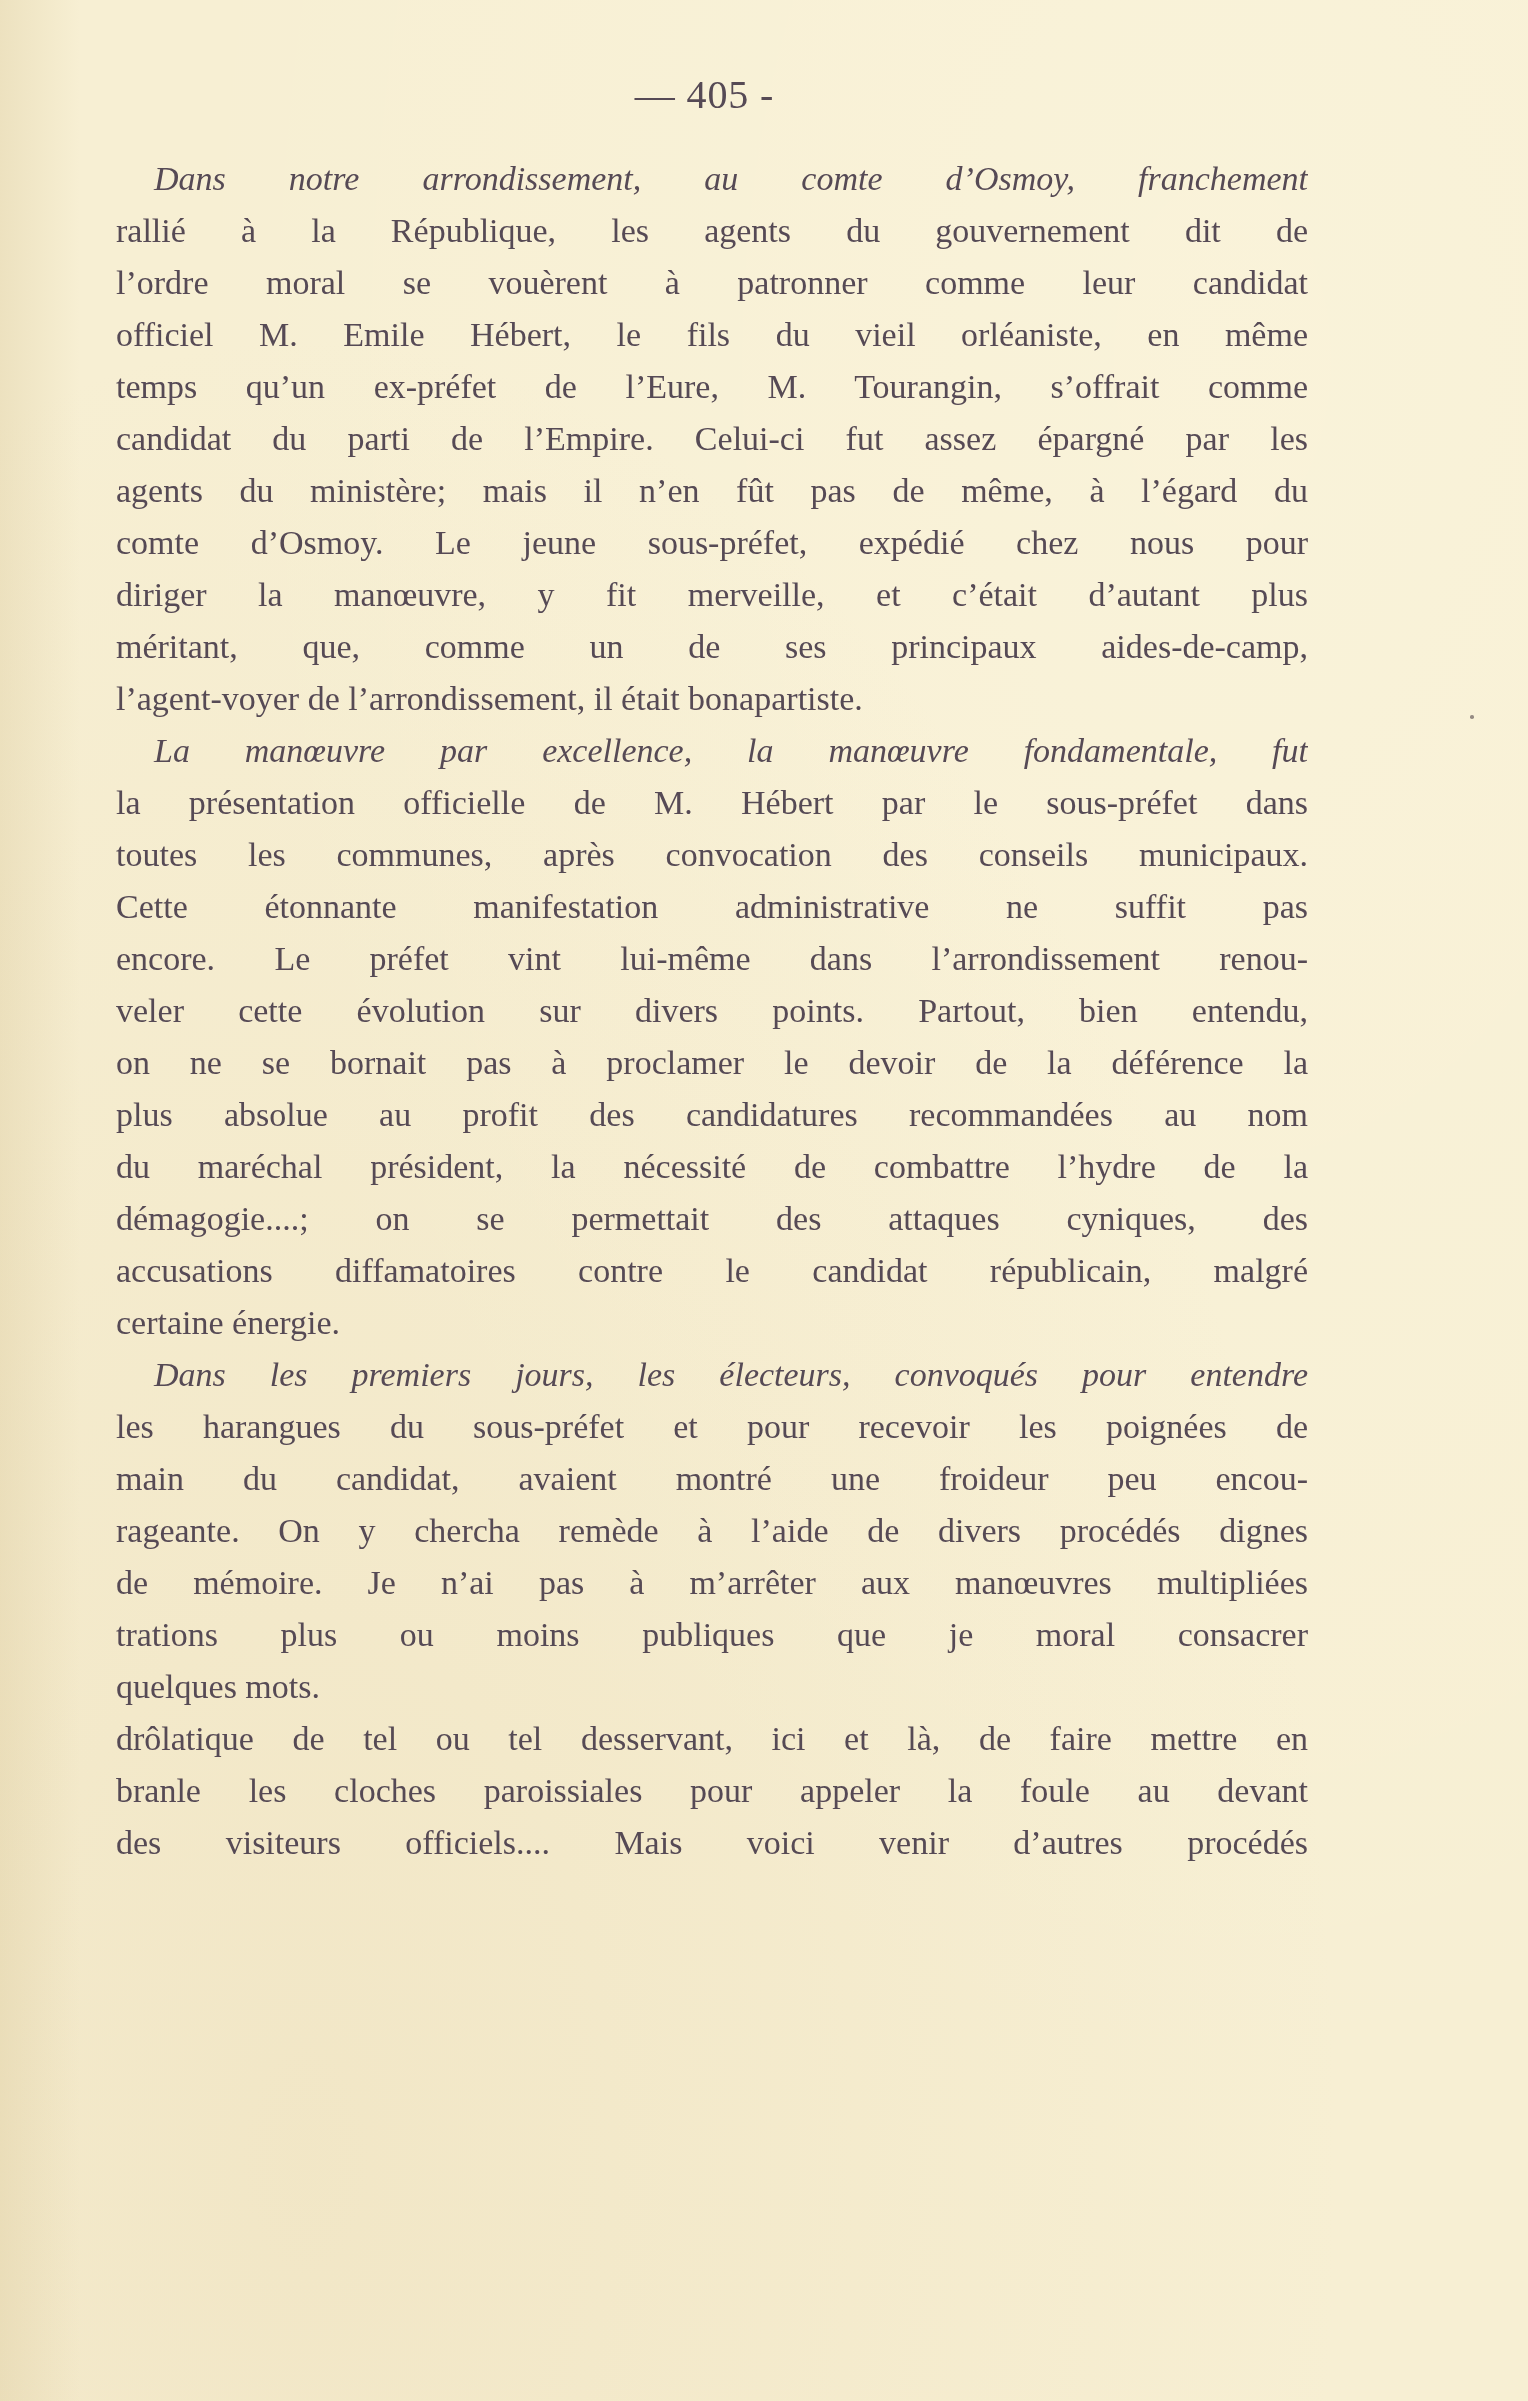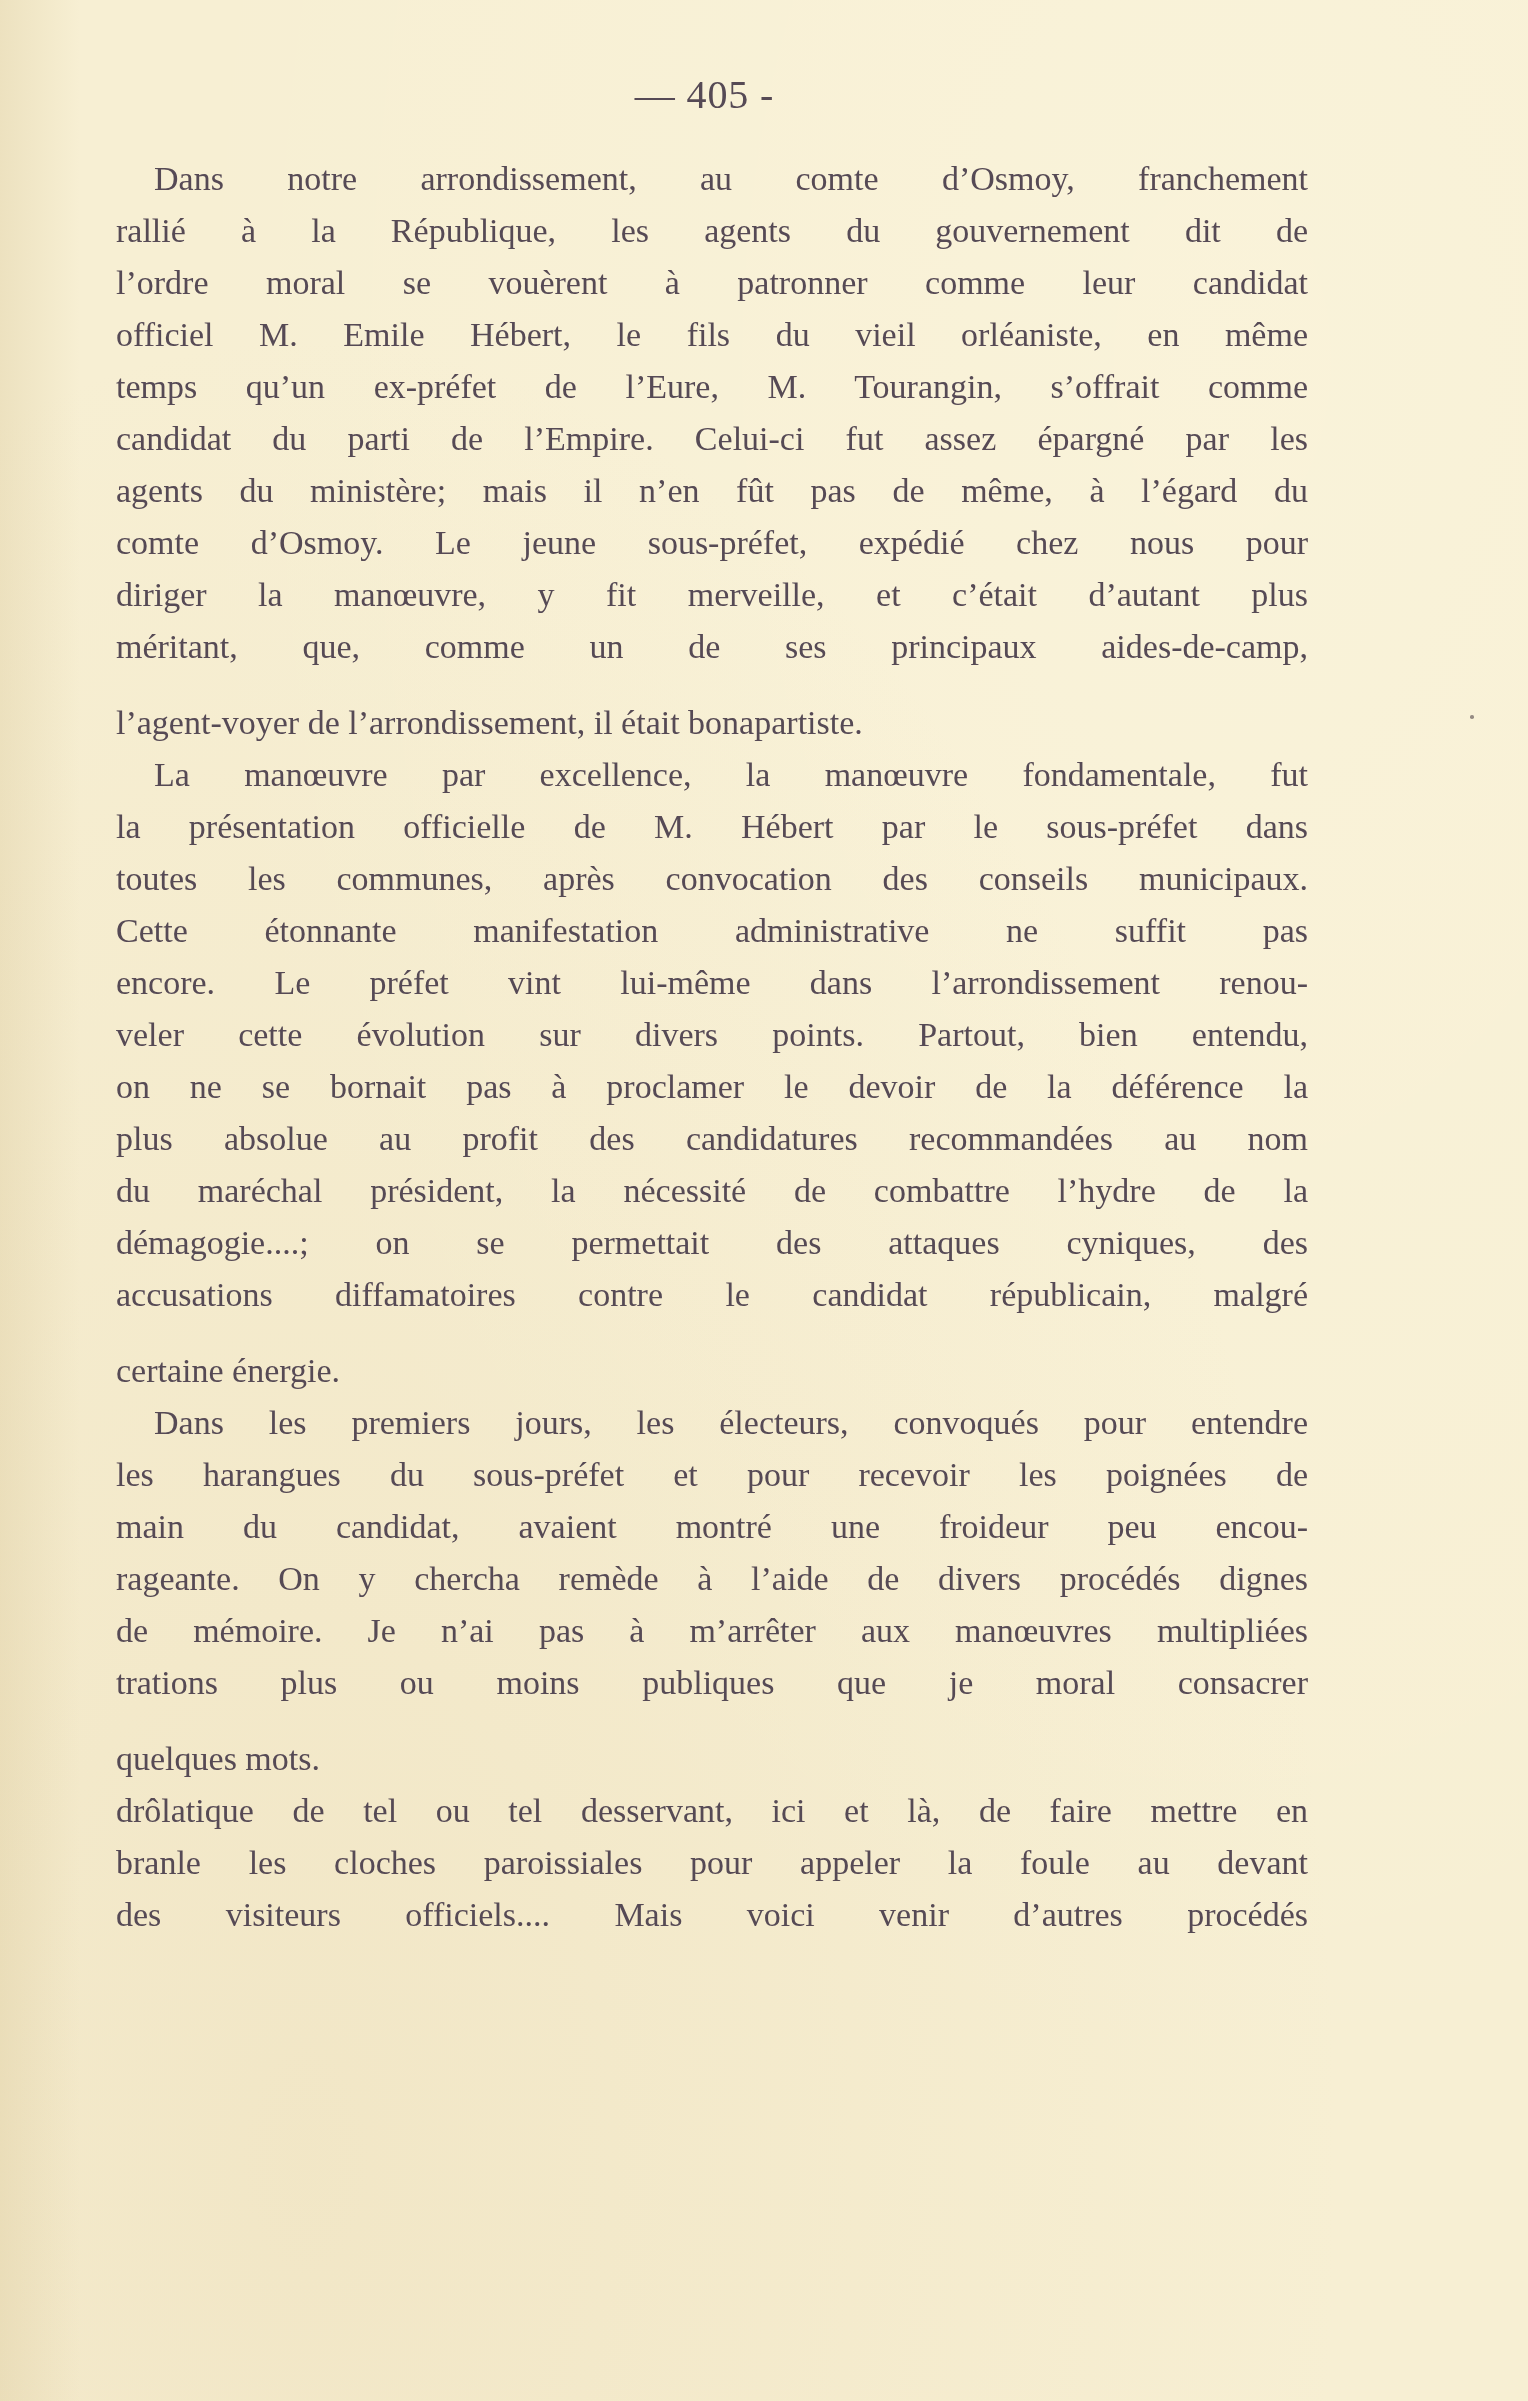--- a/index.html
+++ b/index.html
@@ -41,24 +41,24 @@
     height: 52px;
     line-height: 52px;
     font-size: 34px;
     white-space: nowrap;
     text-align: justify;
     text-align-last: justify;
     overflow: hidden;
   }
   .line.indent {
     padding-left: 38px;
+    font-style: italic;
   }
   .line.last {
     text-align-last: left;
-    margin-top: 24px;
   }
   .specks span {
     position: absolute;
     width: 3.6px;
     height: 3.6px;
     border-radius: 50%;
     background: #6b5f60;
     opacity: 0.7;
   }
 </style>

